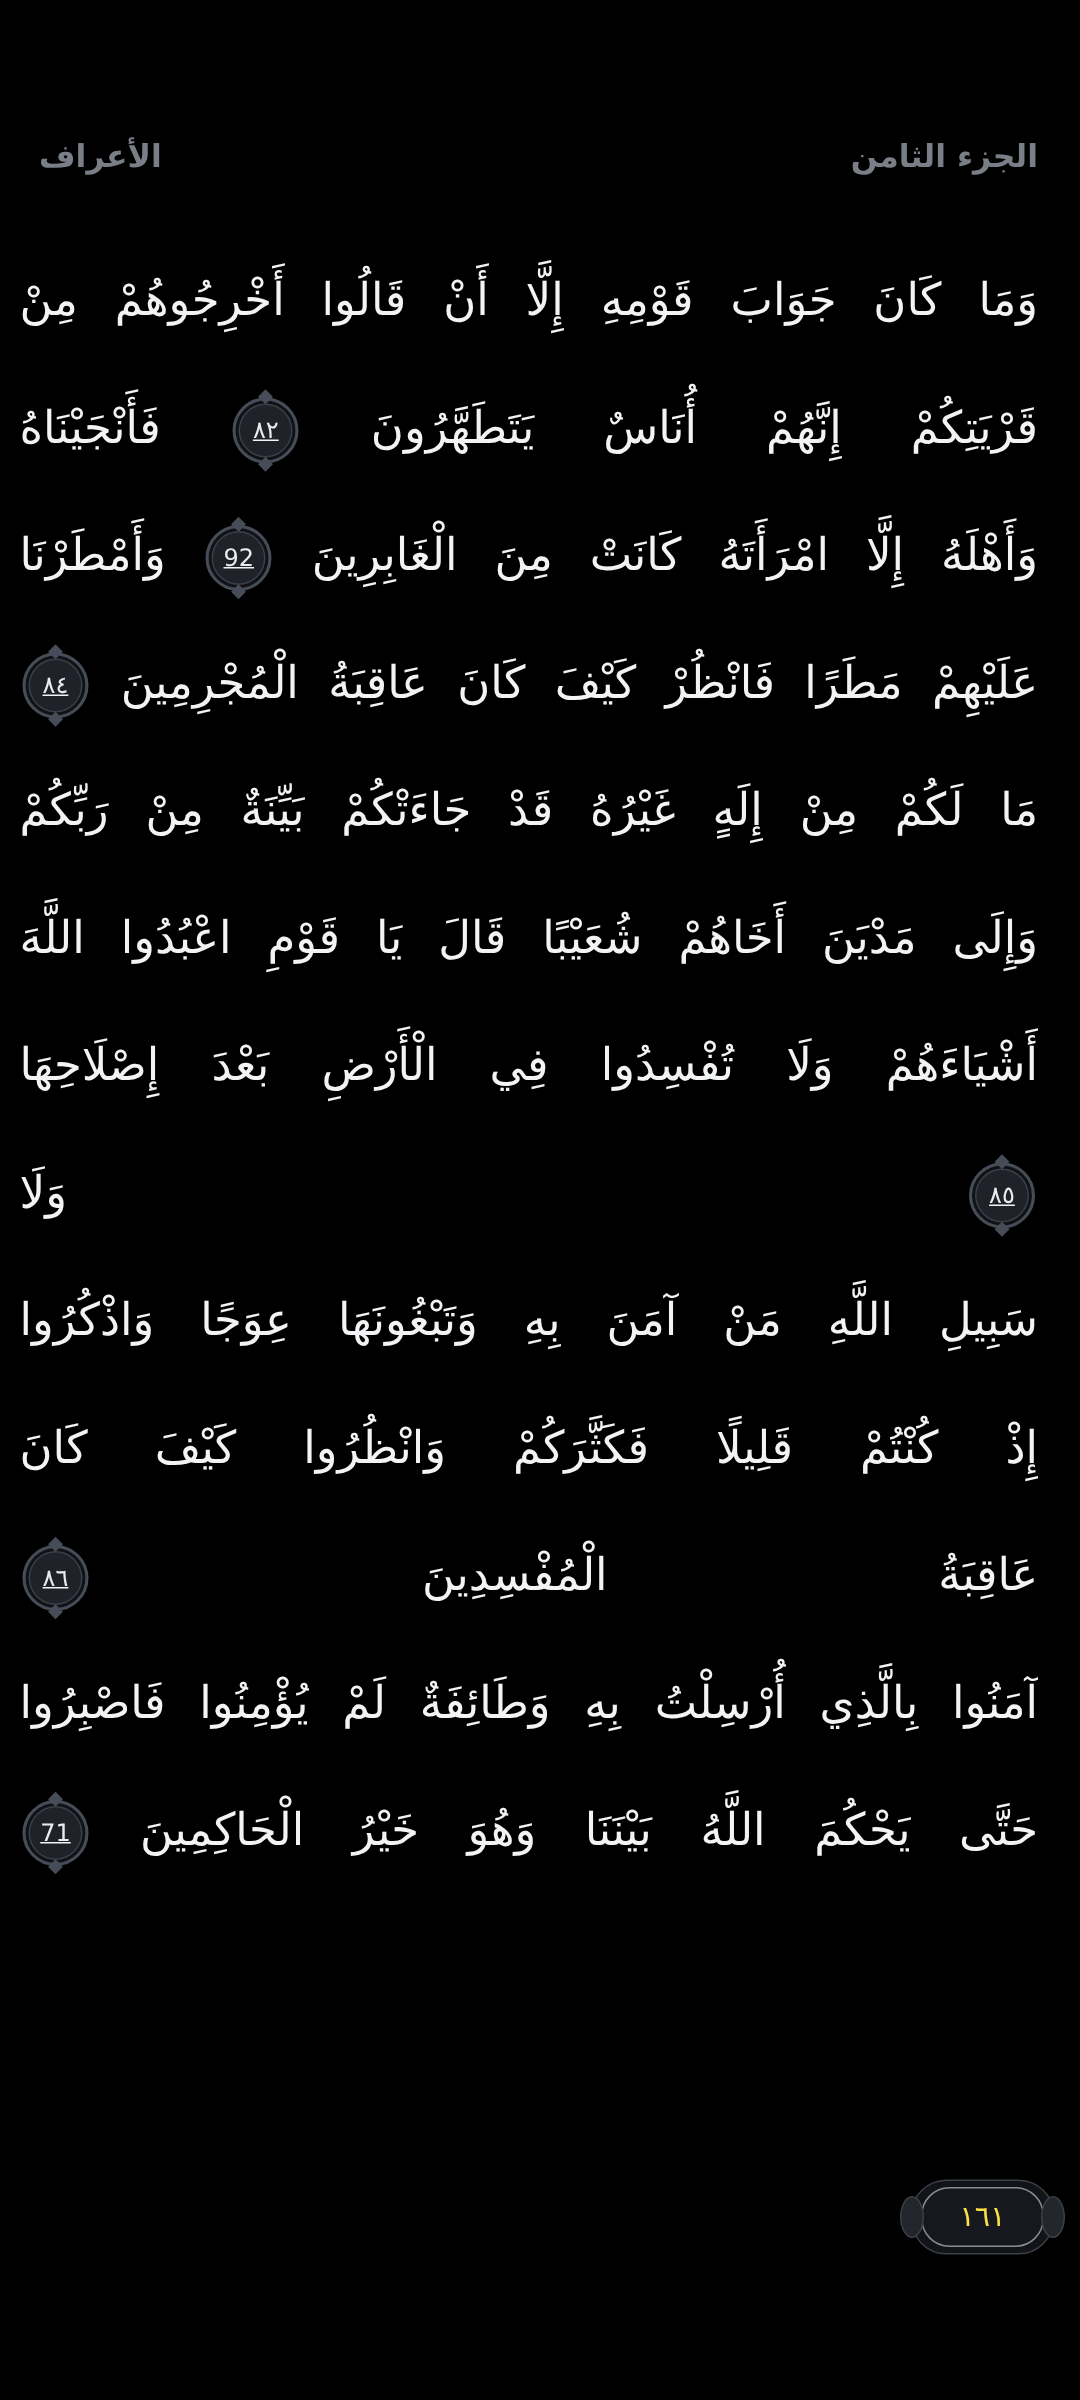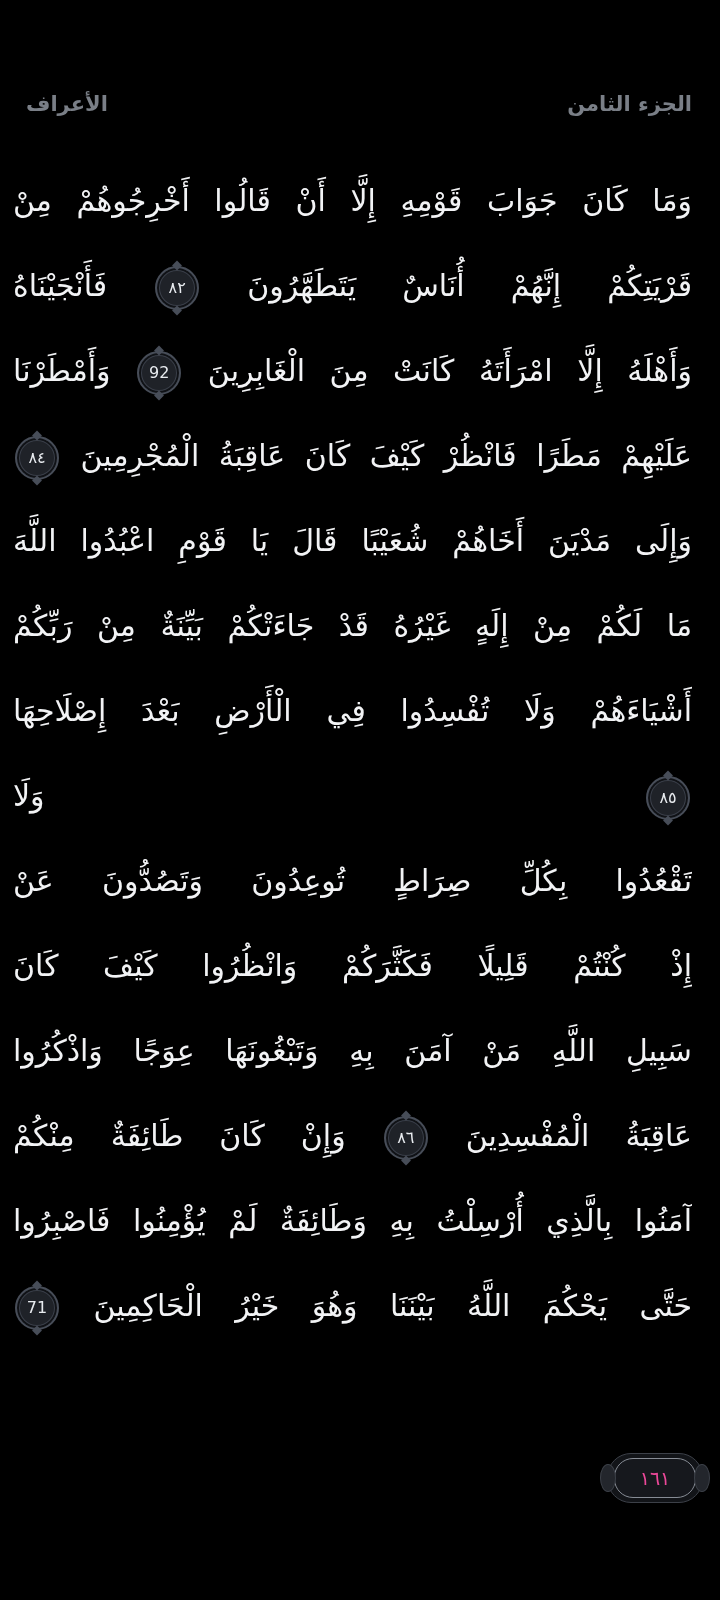--- a/index.html
+++ b/index.html
@@ -59,20 +59,21 @@
     align-items: center;
     justify-content: center;
     width: 40px;
     height: 40px;
     border-radius: 50%;
     background: #1f2228;
     border: 2px solid #474d58;
     box-shadow: inset 0 0 0 2px #101216, inset 0 0 0 3px #3a3f49;
     vertical-align: middle;
     margin: 0 2px;
+    text-decoration: underline;
   }
   .marker::before, .marker::after {
     content: "";
     position: absolute;
     left: 50%;
     width: 7px;
     height: 7px;
     background: #474d58;
     transform: translateX(-50%) rotate(45deg);
   }
@@ -115,21 +116,21 @@
     height: 38px;
     border: 1px solid #878c95;
     border-radius: 19px;
     display: flex;
     align-items: center;
     justify-content: center;
     background: #16181d;
   }
   .badge-num {
     font-size: 19px;
-    color: #ec4899;
+    color: #fde047;
     line-height: 1;
   }
 </style>
 </head>
 <body>
 
 <div class="screen">
 
   <div class="header">
     <span>الجزء الثامن</span>
@@ -140,32 +141,31 @@
       <div class="line"><span>وَمَا كَانَ جَوَابَ قَوْمِهِ إِلَّا أَنْ قَالُوا أَخْرِجُوهُمْ مِنْ</span> </div>
       <div class="line"><span>قَرْيَتِكُمْ إِنَّهُمْ أُنَاسٌ يَتَطَهَّرُونَ</span> <span class="marker">
           <span class="marker-num">٨٢</span>
         </span> <span>فَأَنْجَيْنَاهُ</span> </div>
       <div class="line"><span>وَأَهْلَهُ إِلَّا امْرَأَتَهُ كَانَتْ مِنَ الْغَابِرِينَ</span> <span class="marker">
           <span class="marker-num">92</span>
         </span> <span>وَأَمْطَرْنَا</span> </div>
       <div class="line"><span>عَلَيْهِمْ مَطَرًا فَانْظُرْ كَيْفَ كَانَ عَاقِبَةُ الْمُجْرِمِينَ</span> <span class="marker">
           <span class="marker-num">٨٤</span>
         </span> </div>
+      <div class="line"><span>مَا لَكُمْ مِنْ إِلَهٍ غَيْرُهُ قَدْ جَاءَتْكُمْ بَيِّنَةٌ مِنْ رَبِّكُمْ</span> </div>
       <div class="line"><span>وَإِلَى مَدْيَنَ أَخَاهُمْ شُعَيْبًا قَالَ يَا قَوْمِ اعْبُدُوا اللَّهَ</span> </div>
-      <div class="line"><span>مَا لَكُمْ مِنْ إِلَهٍ غَيْرُهُ قَدْ جَاءَتْكُمْ بَيِّنَةٌ مِنْ رَبِّكُمْ</span> </div>
       <div class="line"><span>أَشْيَاءَهُمْ وَلَا تُفْسِدُوا فِي الْأَرْضِ بَعْدَ إِصْلَاحِهَا</span> </div>
       <div class="line"> <span class="marker">
           <span class="marker-num">٨٥</span>
         </span> <span>وَلَا</span> </div>
-      <div class="line"><span>تَقْعُدُوا بِكُلِّ صِرَاطٍ تُوعِدُونَ وَتَصُدُّونَ عَنْ</span> </div>
+      <div class="line"><span>سَبِيلِ اللَّهِ مَنْ آمَنَ بِهِ وَتَبْغُونَهَا عِوَجًا وَاذْكُرُوا</span> </div>
       <div class="line"><span>إِذْ كُنْتُمْ قَلِيلًا فَكَثَّرَكُمْ وَانْظُرُوا كَيْفَ كَانَ</span> </div>
-      <div class="line"><span>سَبِيلِ اللَّهِ مَنْ آمَنَ بِهِ وَتَبْغُونَهَا عِوَجًا وَاذْكُرُوا</span> </div>
       <div class="line"><span>عَاقِبَةُ الْمُفْسِدِينَ</span> <span class="marker">
           <span class="marker-num">٨٦</span>
-        </span> <span>وَإِنْ كَانَ طَائِفَةٌ مِنْكُمْ</span> </div>
+        </span>  </div>
       <div class="line"><span>آمَنُوا بِالَّذِي أُرْسِلْتُ بِهِ وَطَائِفَةٌ لَمْ يُؤْمِنُوا فَاصْبِرُوا</span> </div>
       <div class="line"><span>حَتَّى يَحْكُمَ اللَّهُ بَيْنَنَا وَهُوَ خَيْرُ الْحَاكِمِينَ</span> <span class="marker">
           <span class="marker-num">71</span>
         </span> </div>
     </div>
 
   <div class="page-badge">
     <span class="badge-orn left"></span>
     <span class="badge-inner">
       <span class="badge-num">١٦١</span>

